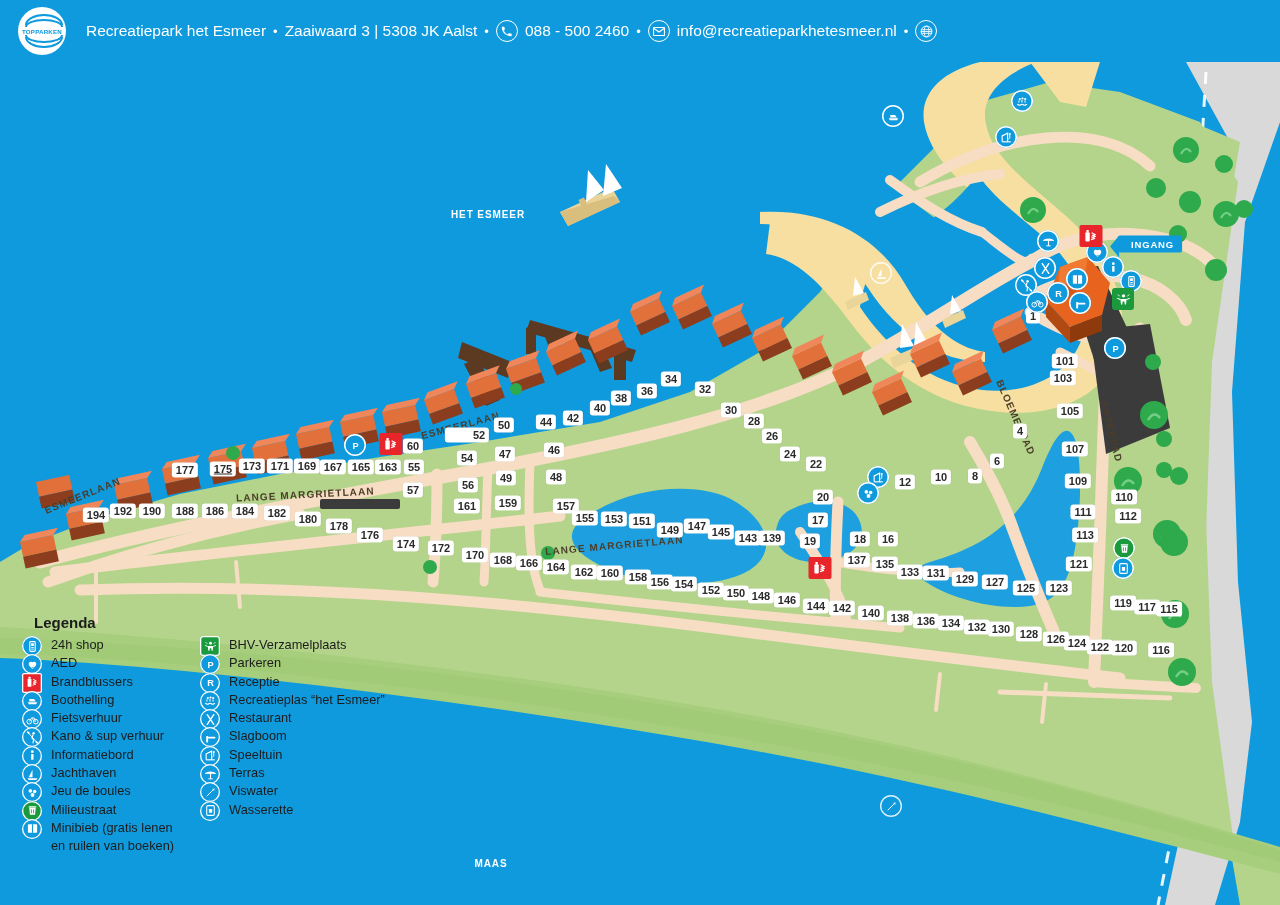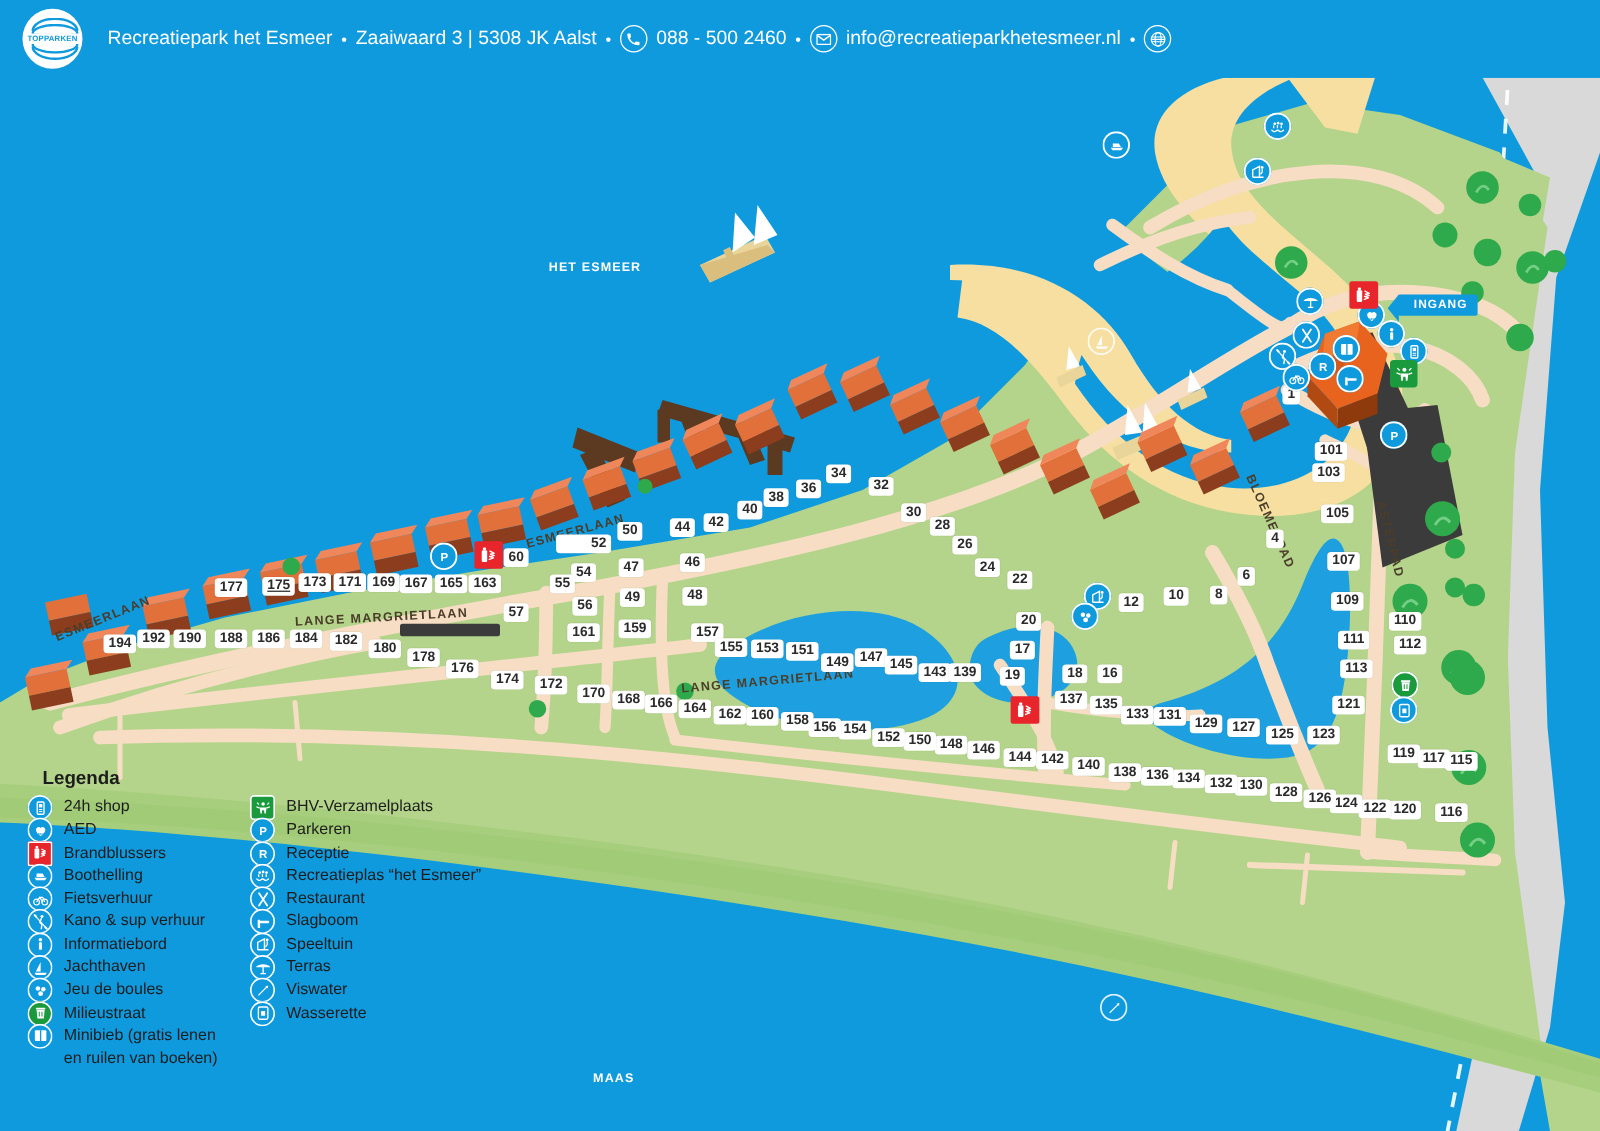--- a/index.html
+++ b/index.html
@@ -465,21 +465,21 @@
           <g transform="translate(548,491)">
               <circle r="7" fill="#2ea94b"></circle>
             </g>
           <g transform="translate(516,327)">
               <circle r="6" fill="#2ea94b"></circle>
             </g>
         </g>
       </g>
     </svg>
 
-    <div class="maplabel" style="left:468px;top:152px;padding-left:16px;">HET ESMEER</div>
+    <div class="maplabel" style="left:480px;top:152px;padding-left:16px;">HET ESMEER</div>
     <div class="maplabel" style="left:491px;top:801px;">MAAS</div>
 
     <div class="streetlabel" style="left:420px;top:358px;transform:rotate(-15deg);">ESMEERLAAN</div>
     <div class="streetlabel" style="left:42px;top:428px;transform:rotate(-22deg);">ESMEERLAAN</div>
     <div class="streetlabel" style="left:236px;top:427px;transform:rotate(-3deg);">LANGE MARGRIETLAAN</div>
     <div class="streetlabel" style="left:545px;top:478px;transform:rotate(-5deg);">LANGE MARGRIETLAAN</div>
     <div class="streetlabel" style="left:975px;top:350px;transform:rotate(66deg);">BLOEMENPAD</div>
     <div class="streetlabel" style="left:1080px;top:364px;transform:rotate(76deg);">ASTERPAD</div>
 
     <div id="ingang" style="left:1150px;top:182px;">INGANG</div>
@@ -588,21 +588,21 @@
         <div class="plot" style="left: 96px; top: 453px;">194</div>
         <div class="plot" style="left: 185px; top: 408px;">177</div>
         <div class="plot" style="left: 223px; top: 407px; text-decoration: underline;">175</div>
         <div class="plot" style="left: 252px; top: 404px;">173</div>
         <div class="plot" style="left: 280px; top: 404px;">171</div>
         <div class="plot" style="left: 307px; top: 404px;">169</div>
         <div class="plot" style="left: 333px; top: 405px;">167</div>
         <div class="plot" style="left: 361px; top: 405px;">165</div>
         <div class="plot" style="left: 388px; top: 405px;">163</div>
         <div class="plot" style="left: 413px; top: 384px;">60</div>
-        <div class="plot" style="left: 414px; top: 405px; margin-left: 36px;">55</div>
+        <div class="plot" style="left: 414px; top: 405px;">55</div>
         <div class="plot" style="left: 413px; top: 428px;">57</div>
         <div class="plot" style="left: 1033px; top: 254px;">1</div>
       </div>
 
     <div id="poi-layer">
         <div class="poi" style="left: 893px; top: 54px;">
           <svg width="13" height="13" viewBox="0 0 24 24">
             <path d="M3 15h18l-2.5 4H5.5z" fill="#fff"></path>
             <path d="M6 14V9h9l3 5z" fill="#fff"></path>
           </svg>

